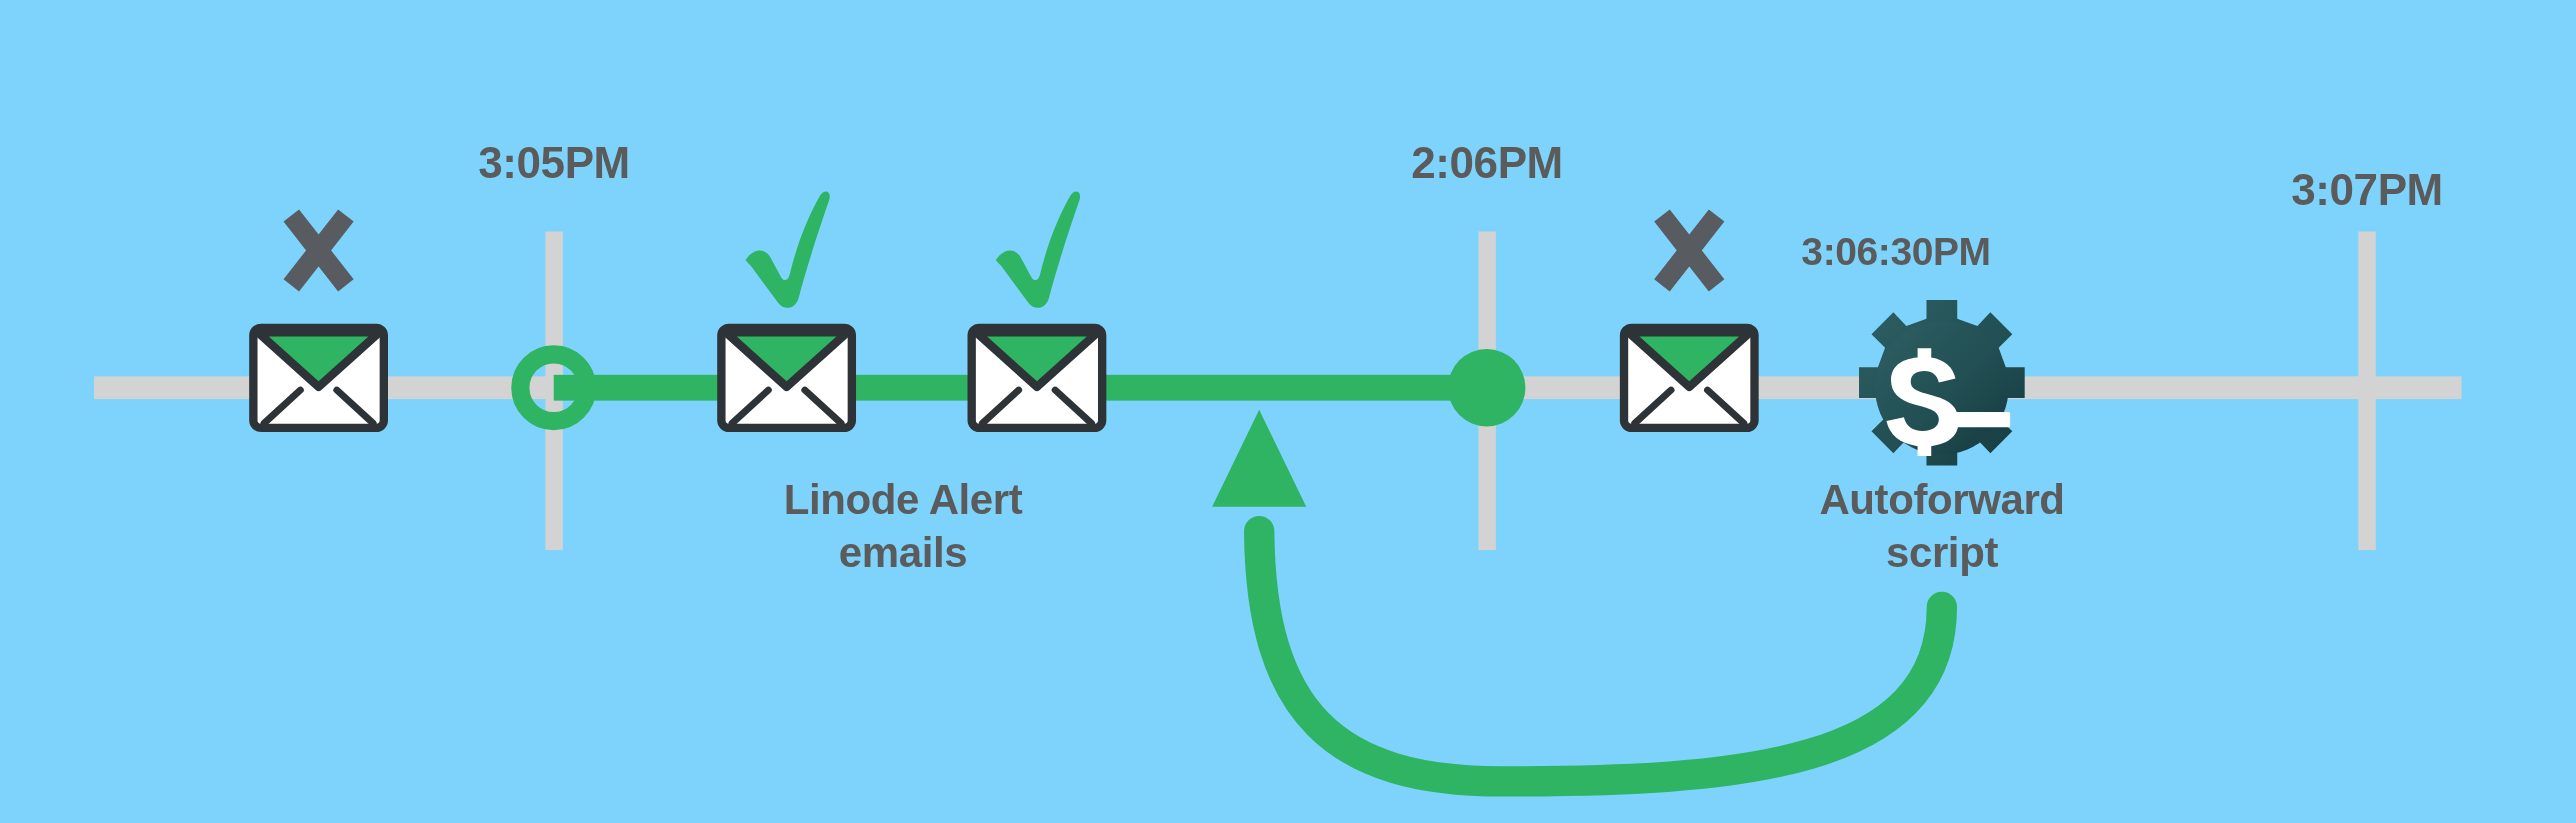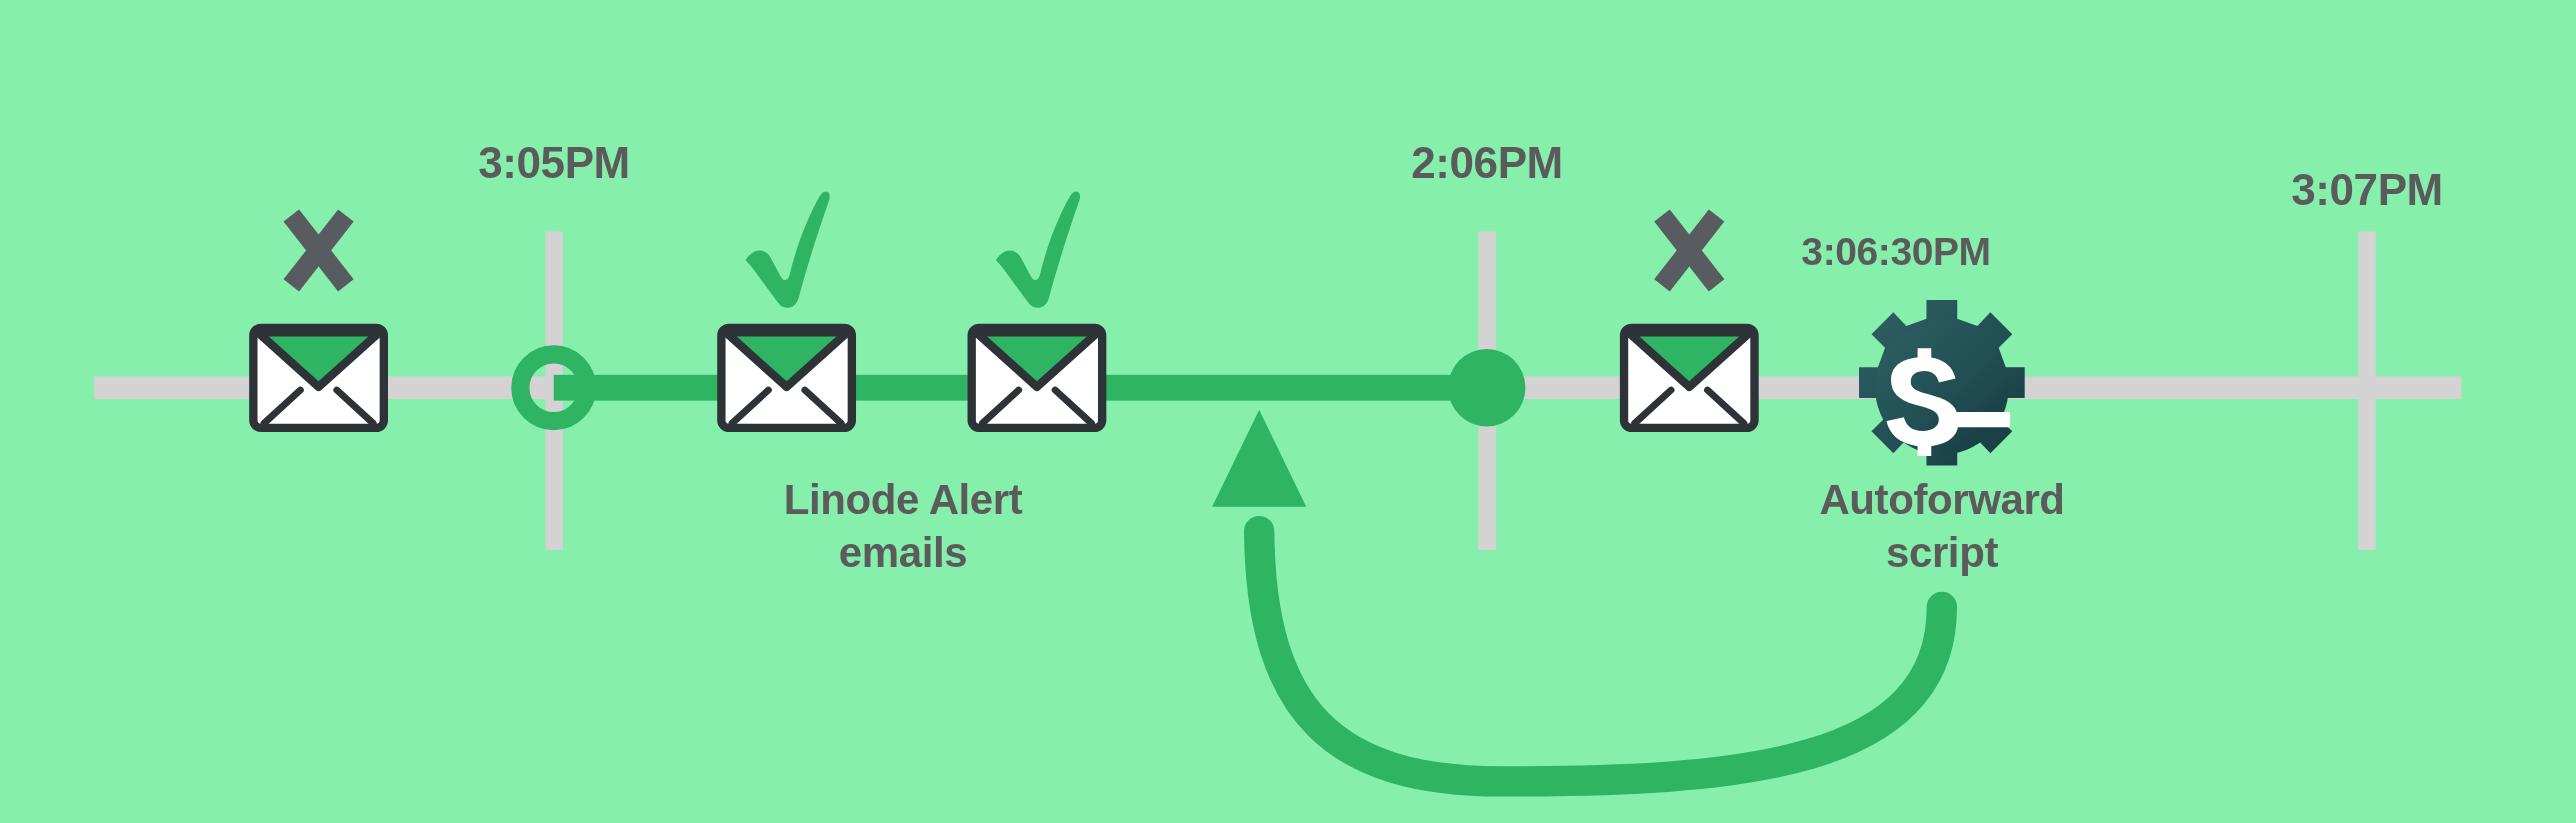--- a/index.html
+++ b/index.html
@@ -8,21 +8,21 @@
     padding: 0;
     background: #ffffff;
   }
   body {
     font-family: "Liberation Sans", sans-serif;
   }
   #stage {
     position: relative;
     width: 2576px;
     height: 824px;
-    background: #86efac;
+    background: #7dd3fc;
     overflow: hidden;
   }
   #stage svg.layer {
     position: absolute;
     left: 0;
     top: 0;
     width: 2576px;
     height: 824px;
   }
   .tick-label, .event-label, .event-time {

